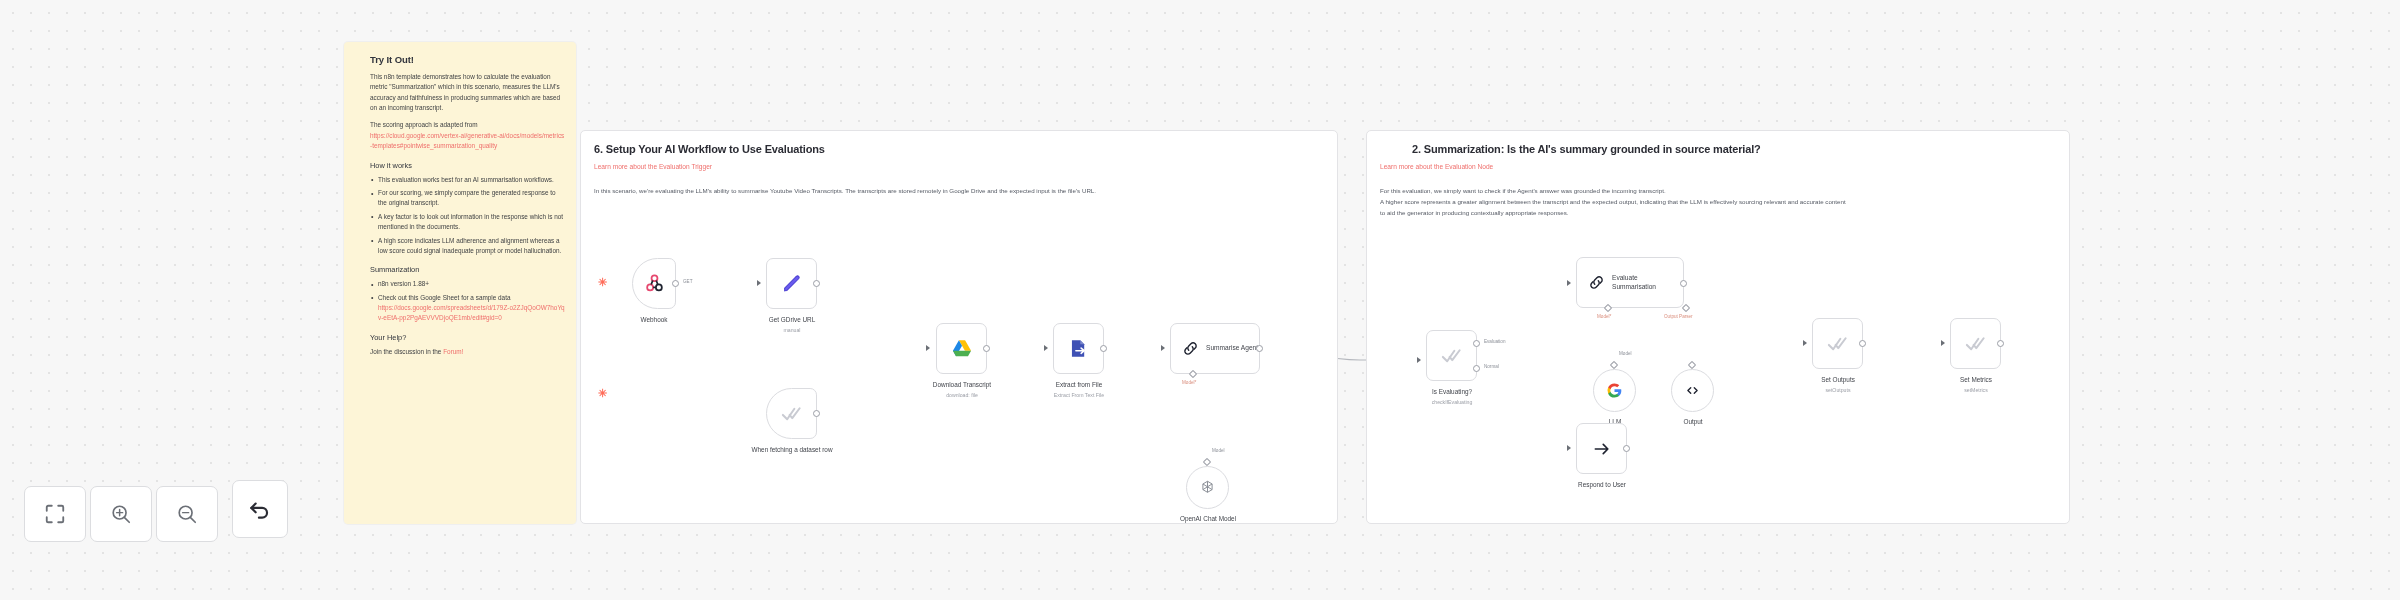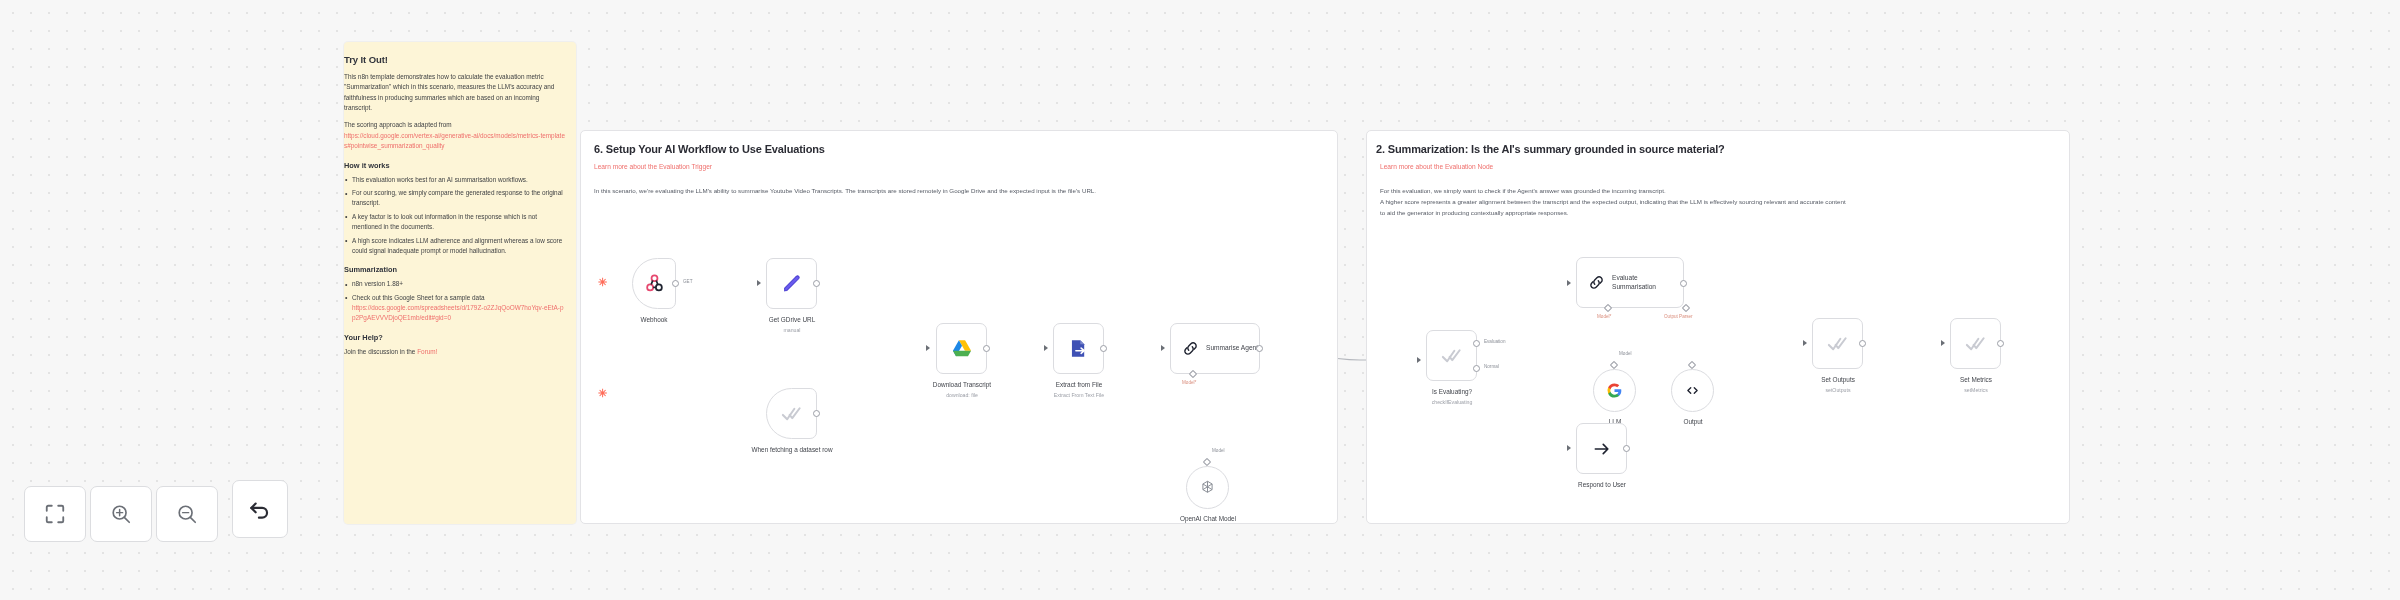--- a/index.html
+++ b/index.html
@@ -16,30 +16,30 @@
       radial-gradient(circle, #e3e3e3 1.1px, transparent 1.1px);
     background-size: 18px 18px;
     background-position: 4px 4px;
   }
 
   
   .sticky {
     position: absolute;
     background: #fdf5d7;
     border-radius: 4px;
-    padding: 12px 11px 10px 0;
+    padding: 12px 11px 10px 26px;
     overflow: hidden;
     box-shadow: 0 0 0 1px rgba(0,0,0,0.03);
   }
   .sticky h3 {
     font-size: 9.5px; font-weight: bold; color: #31343c;
     margin-bottom: 7px; letter-spacing: -0.1px;
   }
   .sticky h4 {
-    font-size: 7.4px; font-weight: bold; color: #31343c;
+    font-size: 7.4px; font-weight: normal; color: #31343c;
     margin: 9px 0 5px 0;
   }
   .sticky p {
     font-size: 6.4px; line-height: 1.62; color: #404244;
     margin-bottom: 6px;
   }
   .sticky a { color: #ef6f6c; text-decoration: none; word-break: break-all; }
   .sticky ul { list-style: none; margin: 0 0 5px 0; }
   .sticky li {
     font-size: 6.4px; line-height: 1.62; color: #404244;
@@ -271,21 +271,21 @@
   <div class="port diamond" style="left:1204px; top:459px;"></div>
   <div class="conn-label" style="left:1212px; top:448px;">Model</div>
   <div class="subnode" style="left:1186px; top:466px; width:43px; height:43px;">
     <svg width="17" height="17" viewBox="0 0 24 24">
       <path d="M12 3.2 L18.5 7 V15 L12 18.8 L5.5 15 V7 Z M12 3.2 V18.8 M5.5 7 L18.5 15 M18.5 7 L5.5 15" fill="none" stroke="#8b8f97" stroke-width="1.4"></path>
     </svg>
   </div>
   <div class="node-label" style="left:1158px; top:515px; width:100px;">OpenAI Chat Model</div>
 
   <div class="panel" style="left:1366px; top:130px; width:704px; height:394px;"></div>
-  <div class="panel-title" style="left:1376px; top:143px;text-align:center;">2. Summarization: Is the AI's summary grounded in source material?</div>
+  <div class="panel-title" style="left:1412px; top:143px;text-align:center;">2. Summarization: Is the AI's summary grounded in source material?</div>
   <a class="panel-link" href="#" style="left:1380px; top:163px;">Learn more about the Evaluation Node</a>
   <div class="panel-body" style="left:1380px; top:186px; width:680px;">For this evaluation, we simply want to check if the Agent's answer was grounded the incoming transcript.</div>
   <div class="panel-body" style="left:1380px; top:197px; width:680px;">A higher score represents a greater alignment between the transcript and the expected output, indicating that the LLM is effectively sourcing relevant and accurate content</div>
   <div class="panel-body" style="left:1380px; top:208px; width:680px;">to aid the generator in producing contextually appropriate responses.</div>
 
   <div class="port-arrow" style="left:1417px; top:357px;"></div>
   <div class="node" style="left:1426px; top:330px; width:51px; height:51px;">
     <svg width="23" height="23" viewBox="0 0 24 24">
       <path d="M3 13.5 L7.5 18 L15 7" fill="none" stroke="#c9cbd2" stroke-width="2.1" stroke-linecap="round" stroke-linejoin="round"></path>
       <path d="M10 13.5 L12.8 16.8 L20.5 6.5" fill="none" stroke="#c9cbd2" stroke-width="2.1" stroke-linecap="round" stroke-linejoin="round"></path>

